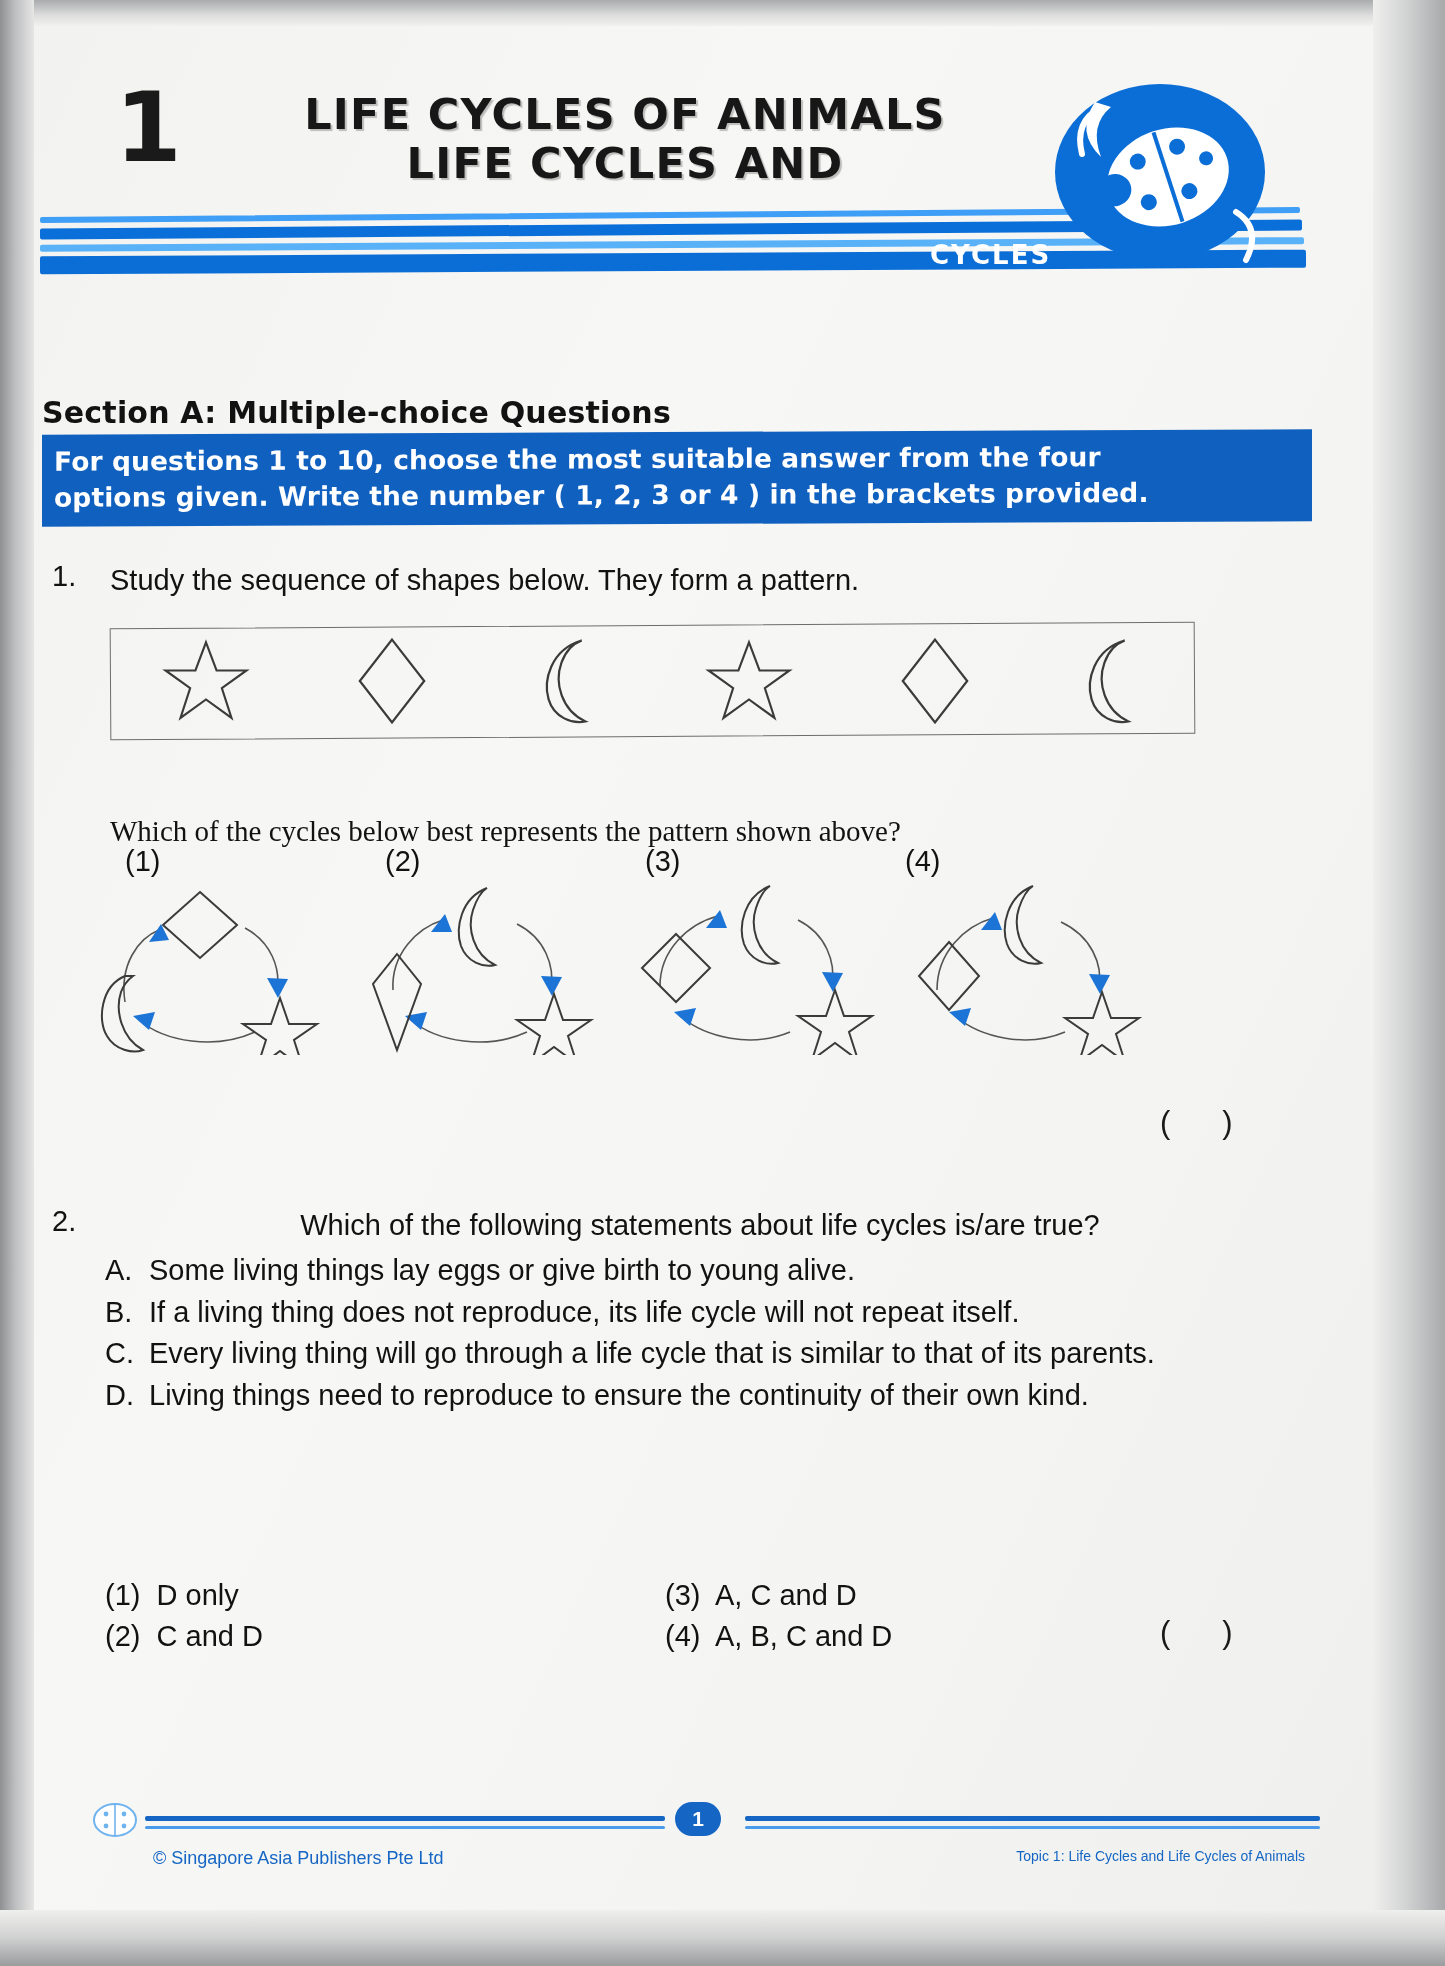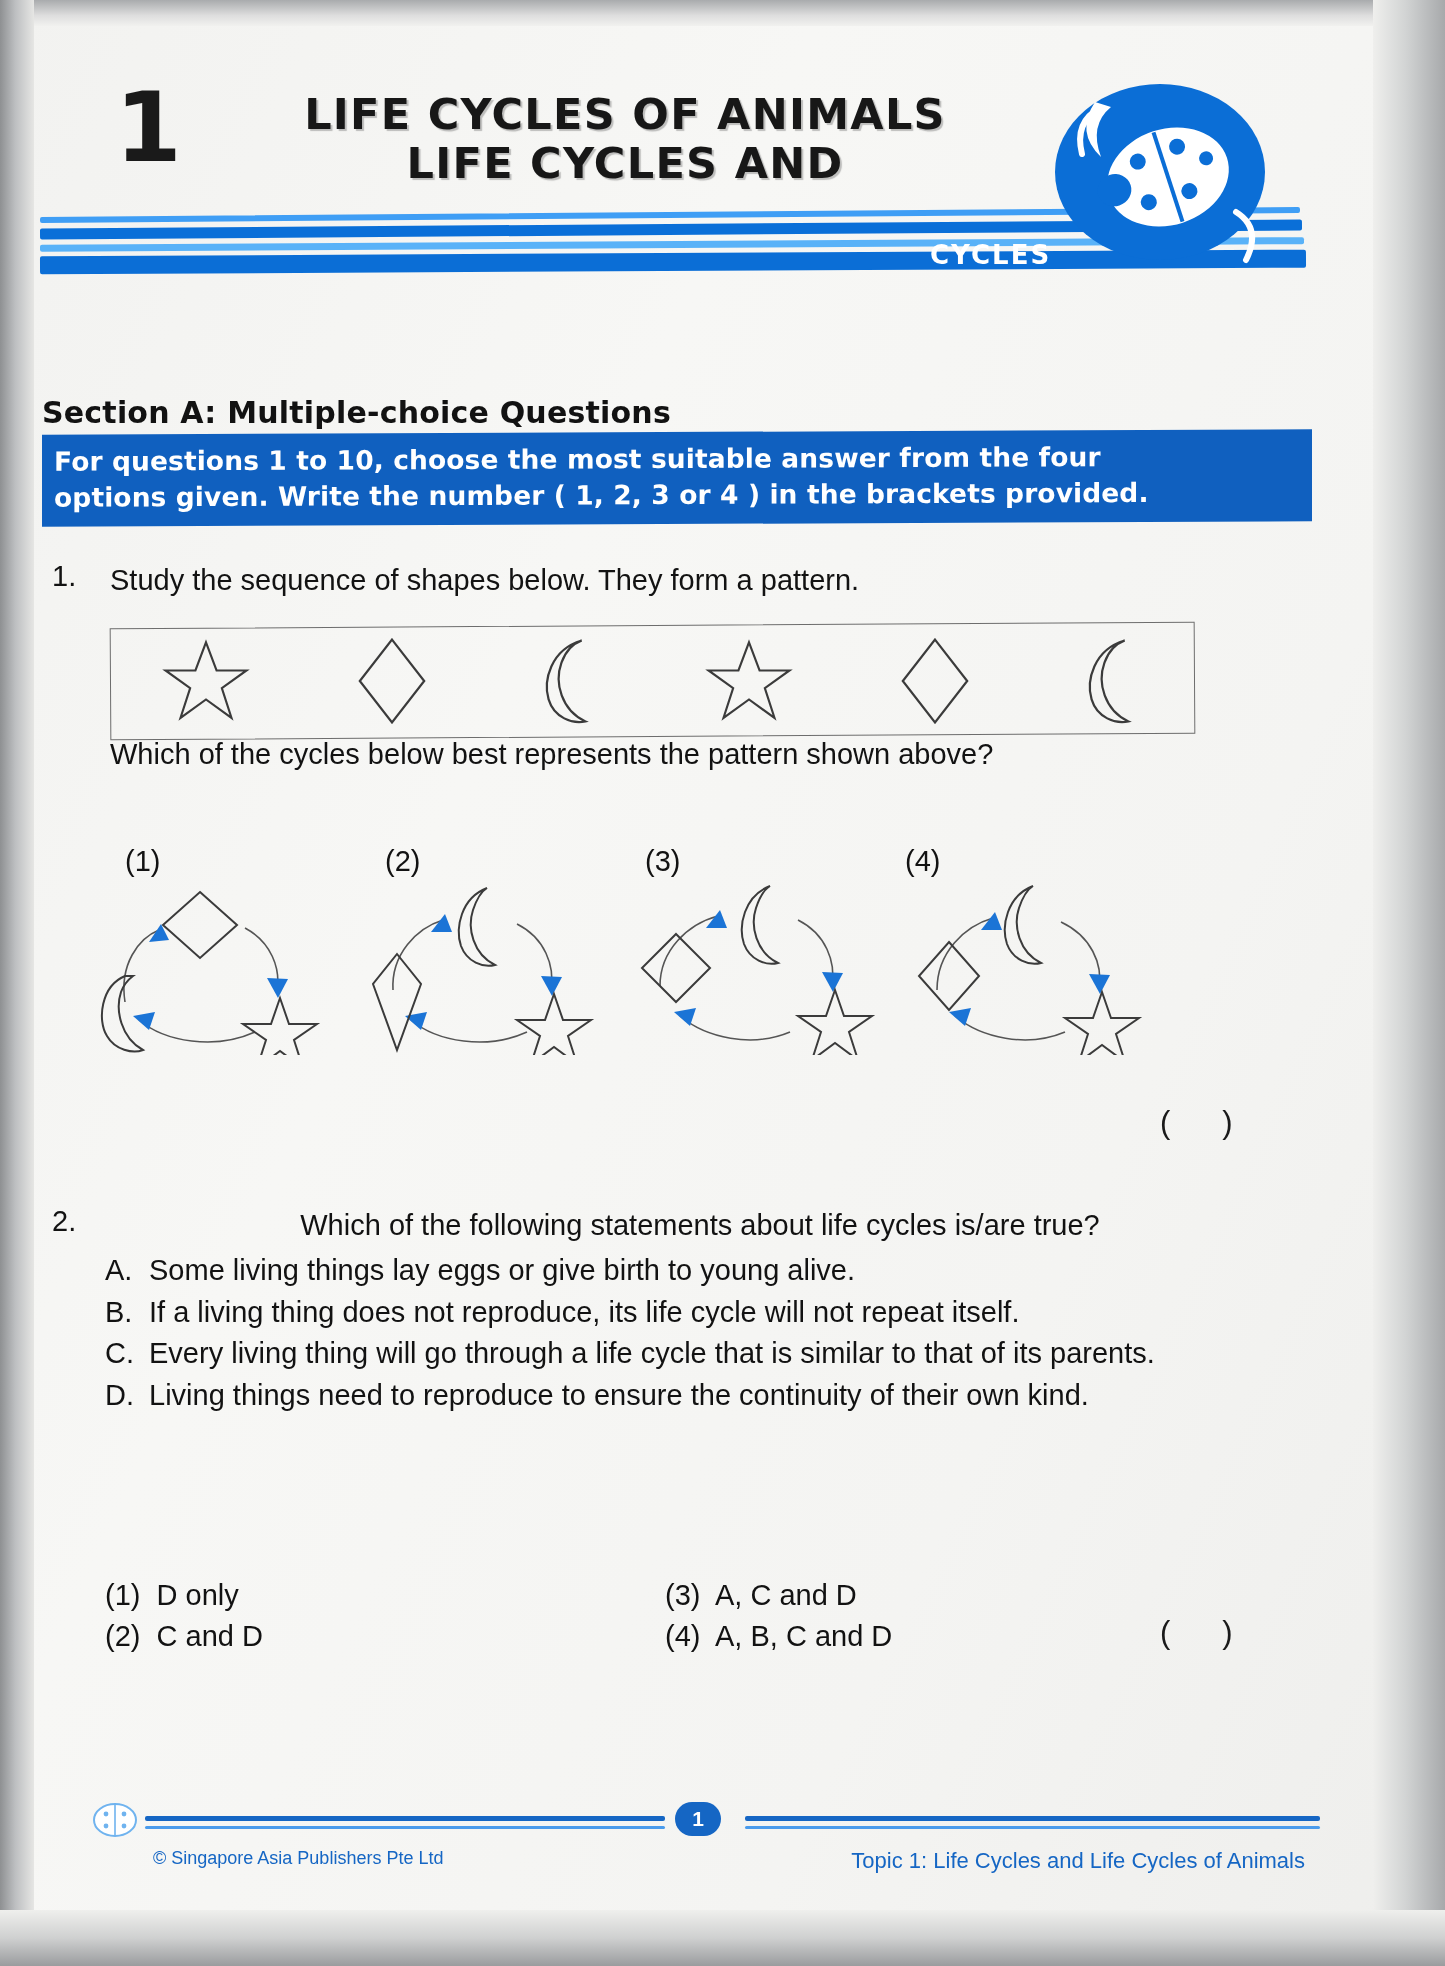--- a/index.html
+++ b/index.html
@@ -112,21 +112,21 @@
   .f-line.l2 { left:100px; top:36px; width:520px; height:3px; background:#4a9bec; }
   .f-line.r { left:700px; top:26px; width:575px; }
   .f-line.r2 { left:700px; top:36px; width:575px; height:3px; background:#4a9bec; }
   .page-badge {
     position:absolute; left:630px; top:12px; width:46px; height:34px;
     background:#1566c4; color:#fff; border-radius:18px;
     font-size:21px; font-weight:bold; display:flex; align-items:center; justify-content:center;
   }
   .f-bug { position:absolute; left:48px; top:12px; width:44px; height:36px; }
   .f-left { position:absolute; left:108px; top:58px; font-size:18px; color:#1566c4; }
-  .f-right { position:absolute; right:10px; top:58px; font-size:22px; color:#1566c4;margin-left:8px; }
+  .f-right { position:absolute; right:10px; top:58px; font-size:14px; color:#1566c4;margin-left:8px; }
 </style>
 </head>
 <body>
 
 <div class="page">
   <div class="edge-top"></div>
   <div class="edge-left"></div>
   <div class="edge-right"></div>
   <div class="edge-bottom"></div>
 
@@ -190,21 +190,21 @@
         <polygon points="50,6 62,38 96,38 68,58 79,92 50,71 21,92 32,58 4,38 38,38" fill="none" stroke="#3b3b3b" stroke-width="2.4"></polygon>
       </svg>
       <svg width="78" height="92" viewBox="0 0 80 100">
         <polygon points="40,5 75,50 40,95 5,50" fill="none" stroke="#3b3b3b" stroke-width="2.4"></polygon>
       </svg>
       <svg width="70" height="92" viewBox="0 0 72 100">
         <path d="M52 6 C18 16 10 50 16 70 C22 90 42 97 56 94 C30 82 22 52 30 30 C35 16 44 9 52 6 Z" fill="none" stroke="#3b3b3b" stroke-width="2.4"></path>
       </svg>
     </div>
 
-    <div class="q-text" style="left:110px; top:734px; width:1180px;">Which of the cycles below best represents the pattern shown above?</div>
+    <div class="q-text" style="left:110px; top:811px; width:1180px;font-family:Liberation Serif, serif;">Which of the cycles below best represents the pattern shown above?</div>
 
     <div class="opt-labels">
       <div>(1)</div>
       <div>(2)</div>
       <div>(3)</div>
       <div>(4)</div>
     </div>
 
     <div class="cycles-row">
 

